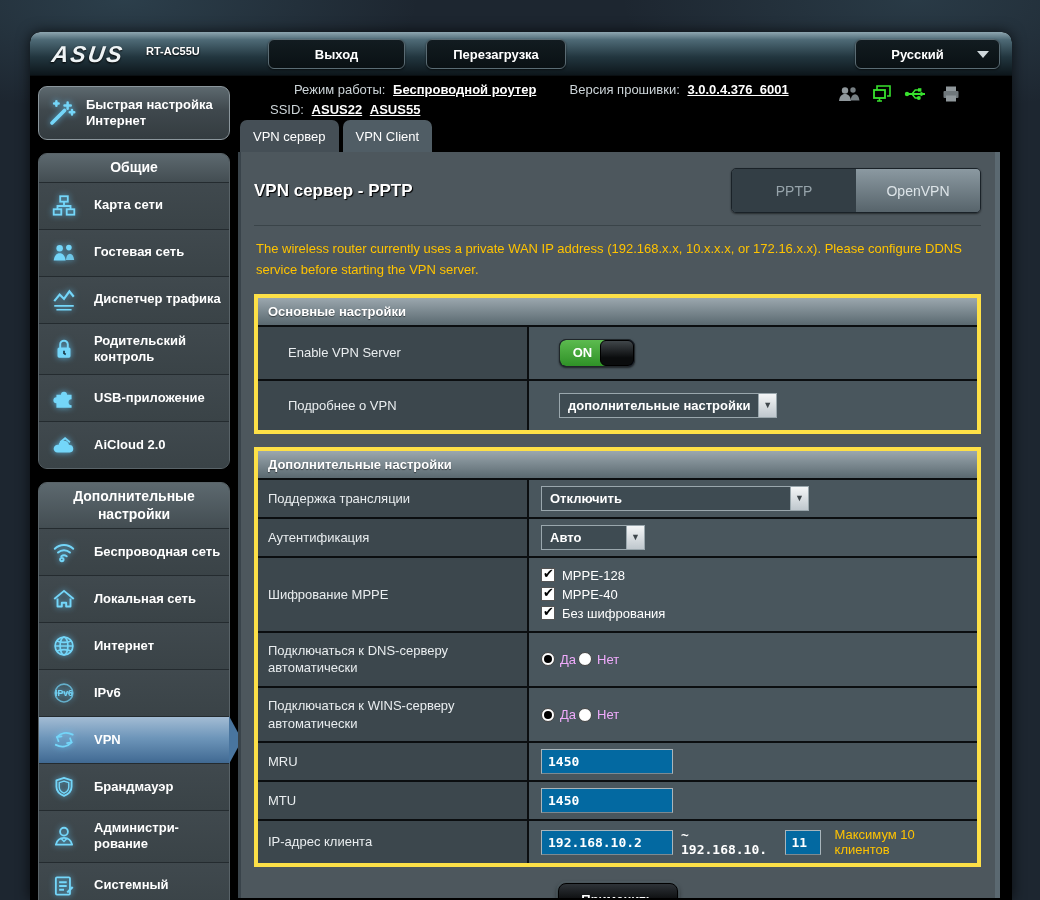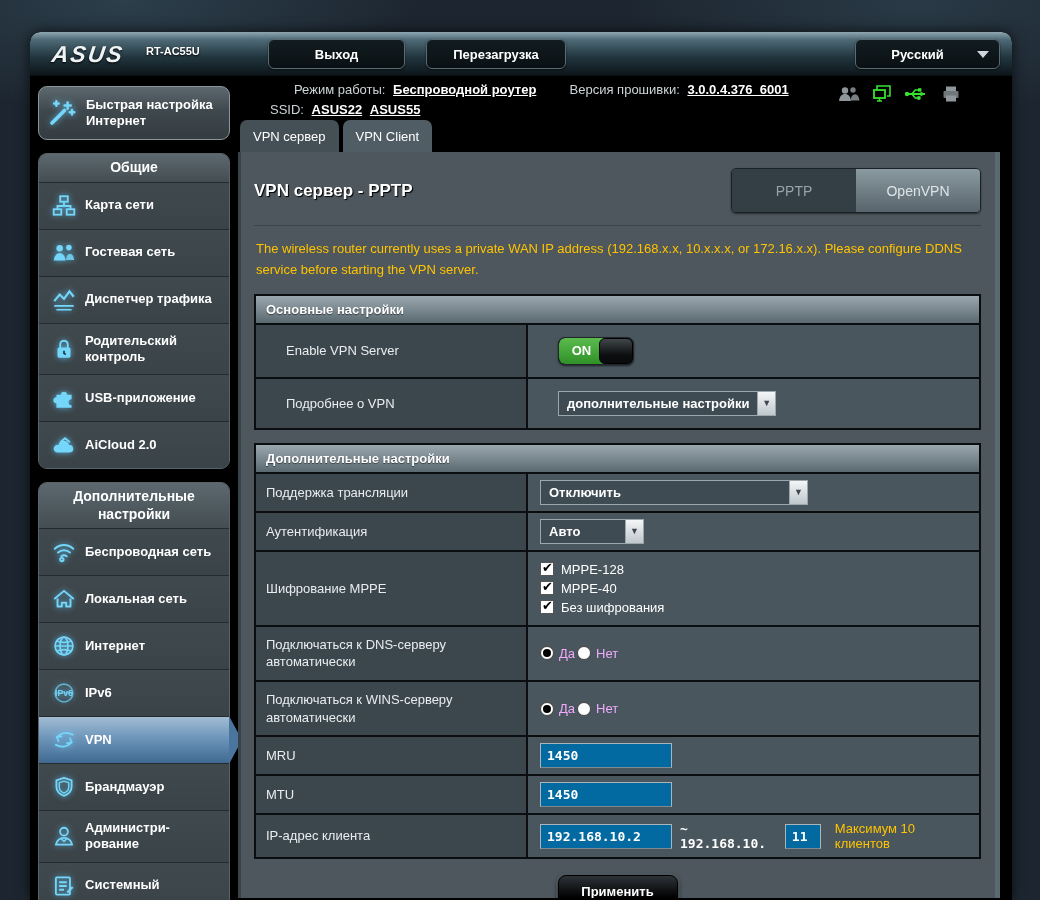--- a/index.html
+++ b/index.html
@@ -53,21 +53,21 @@
     background:linear-gradient(#5d696f,#3f484d 45%,#343c40);
     border:1px solid #8b969c; color:#fff; font-size:13px; font-weight:bold; cursor:pointer;
     box-shadow:0 2px 4px rgba(0,0,0,.7); line-height:1.2;
   }
   .navgroup { margin-top:13px; border:1px solid #596368; border-radius:9px; background:#3a4347; box-shadow:0 2px 5px rgba(0,0,0,.6); }
   .navheader {
     background:linear-gradient(#5d696f,#434d52); color:#fff; font-size:14px; font-weight:bold;
     text-align:center; padding:5px 0; border-radius:8px 8px 0 0; line-height:1.25;
   }
   .navitem {
-    display:flex; align-items:center; gap:6px; padding:9px 6px 9px 10px; min-height:47px;
+    display:flex; align-items:center; gap:15px; padding:9px 6px 9px 10px; min-height:47px;
     border-top:1px solid #242b2f; color:#fff; font-size:13px; font-weight:bold; cursor:pointer; line-height:1.25;
     position:relative; background:linear-gradient(#40494e,#3a4347);
   }
   .navitem:last-child { border-radius:0 0 8px 8px; }
   .navitem.selected { background:linear-gradient(#a3bcd4 0%,#6e96ba 45%,#406992 100%); }
   .navitem.selected::after {
     content:""; position:absolute; right:-13px; top:50%; margin-top:-24px;
     border-left:13px solid #49759f; border-top:24px solid transparent; border-bottom:24px solid transparent;
   }
   .nicon { width:30px; flex-shrink:0; display:flex; justify-content:center; }
@@ -87,21 +87,21 @@
   }
   .titlerow { display:flex; justify-content:space-between; align-items:center; margin-top:14px; }
   .page-title { color:#fff; font-size:17px; font-weight:bold; text-shadow:1px 1px 1px #000; }
   .modetoggle { display:flex; width:250px; height:45px; border-radius:5px; overflow:hidden; border:1px solid #1a2228; box-shadow:0 1px 2px rgba(0,0,0,.5); }
   .modetoggle .half { flex:1; display:flex; align-items:center; justify-content:center; font-size:14px; cursor:pointer; }
   .mode-pptp { background:#333e45; color:#97a4ab; }
   .mode-openvpn { background:linear-gradient(#8b99a1,#57646b); color:#dde4e8; }
   .divider { border:none; border-top:1px solid #3a4449; margin:12px 0 0; }
   .warning { color:#ffc300; font-size:13px; line-height:1.65; margin:12px 2px 2px; }
   
-  table.settings { width:100%; border-collapse:collapse; margin-top:13px; border:2px solid #fde047; }
+  table.settings { width:100%; border-collapse:collapse; margin-top:13px; border:4px solid #fde047; }
   table.settings th {
     background:linear-gradient(#9ba7ae,#5a6970); color:#fff; font-size:13px; font-weight:bold;
     text-align:left; padding:6px 10px; border:2px solid #0b0e10; text-shadow:0 1px 1px rgba(0,0,0,.5);
   }
   table.settings td { border:2px solid #0b0e10; font-size:13px; }
   td.cl { width:272px; background:#3c474d; color:#e9edef; padding:9px 10px; line-height:1.35; }
   td.cv { background:#49565d; color:#fff; padding:6px 12px; }
   table.basic td.cl, table.basic td.cv { padding-top:12px; padding-bottom:12px;padding-left:30px; }
   
   .switch { width:76px; height:28px; border-radius:7px; background:#0f172a; display:flex; overflow:hidden; border:1px solid #20262a; box-shadow:0 1px 2px rgba(0,0,0,.6); }

